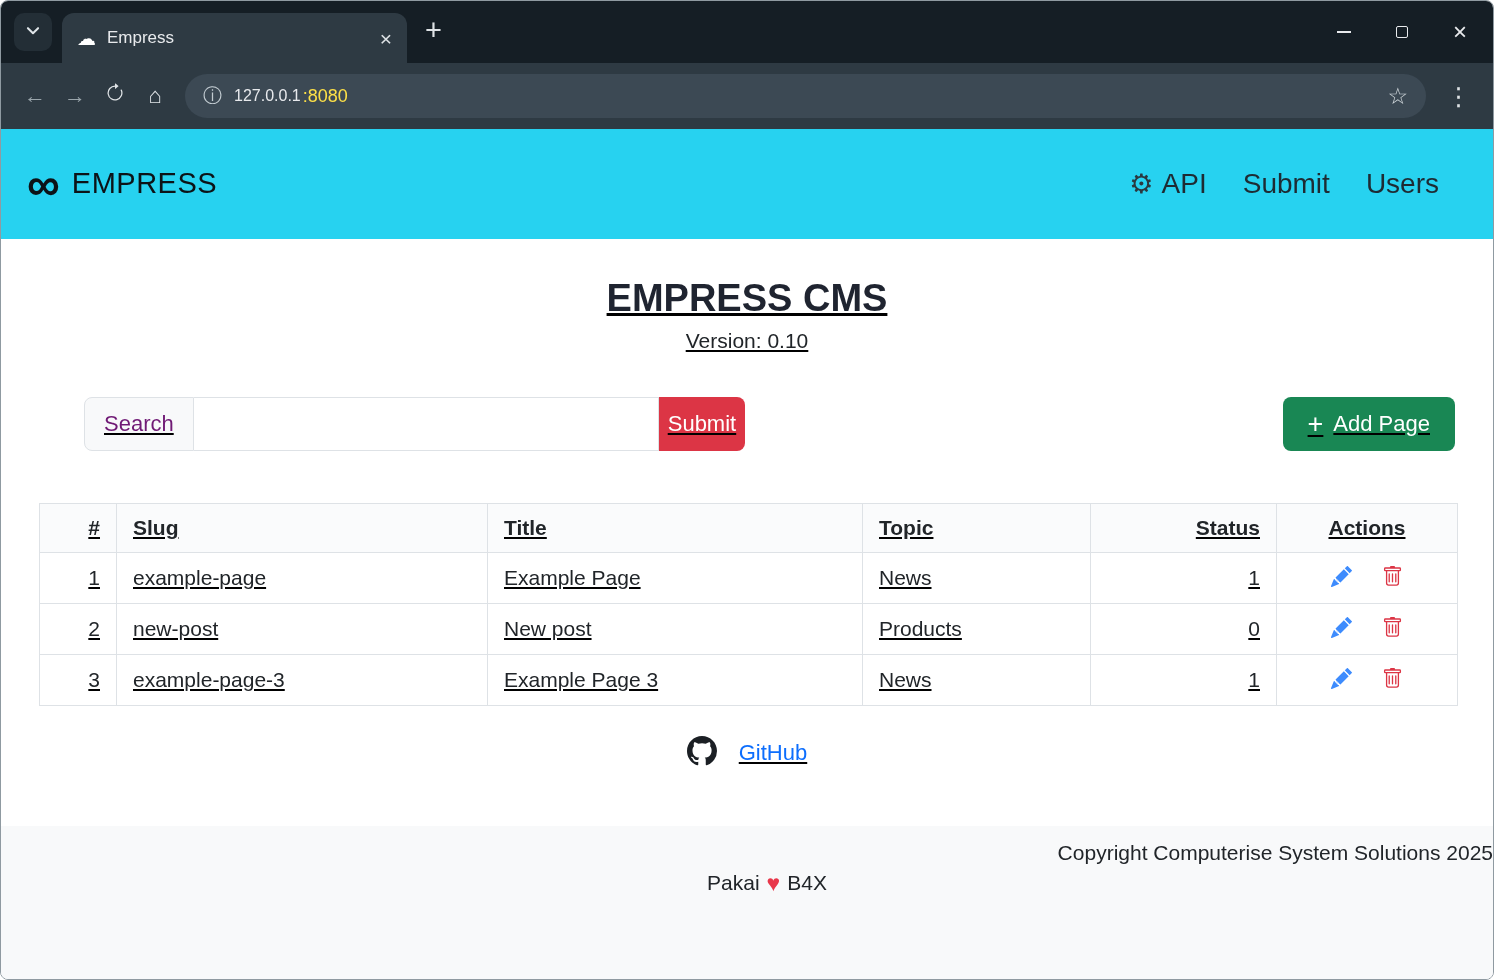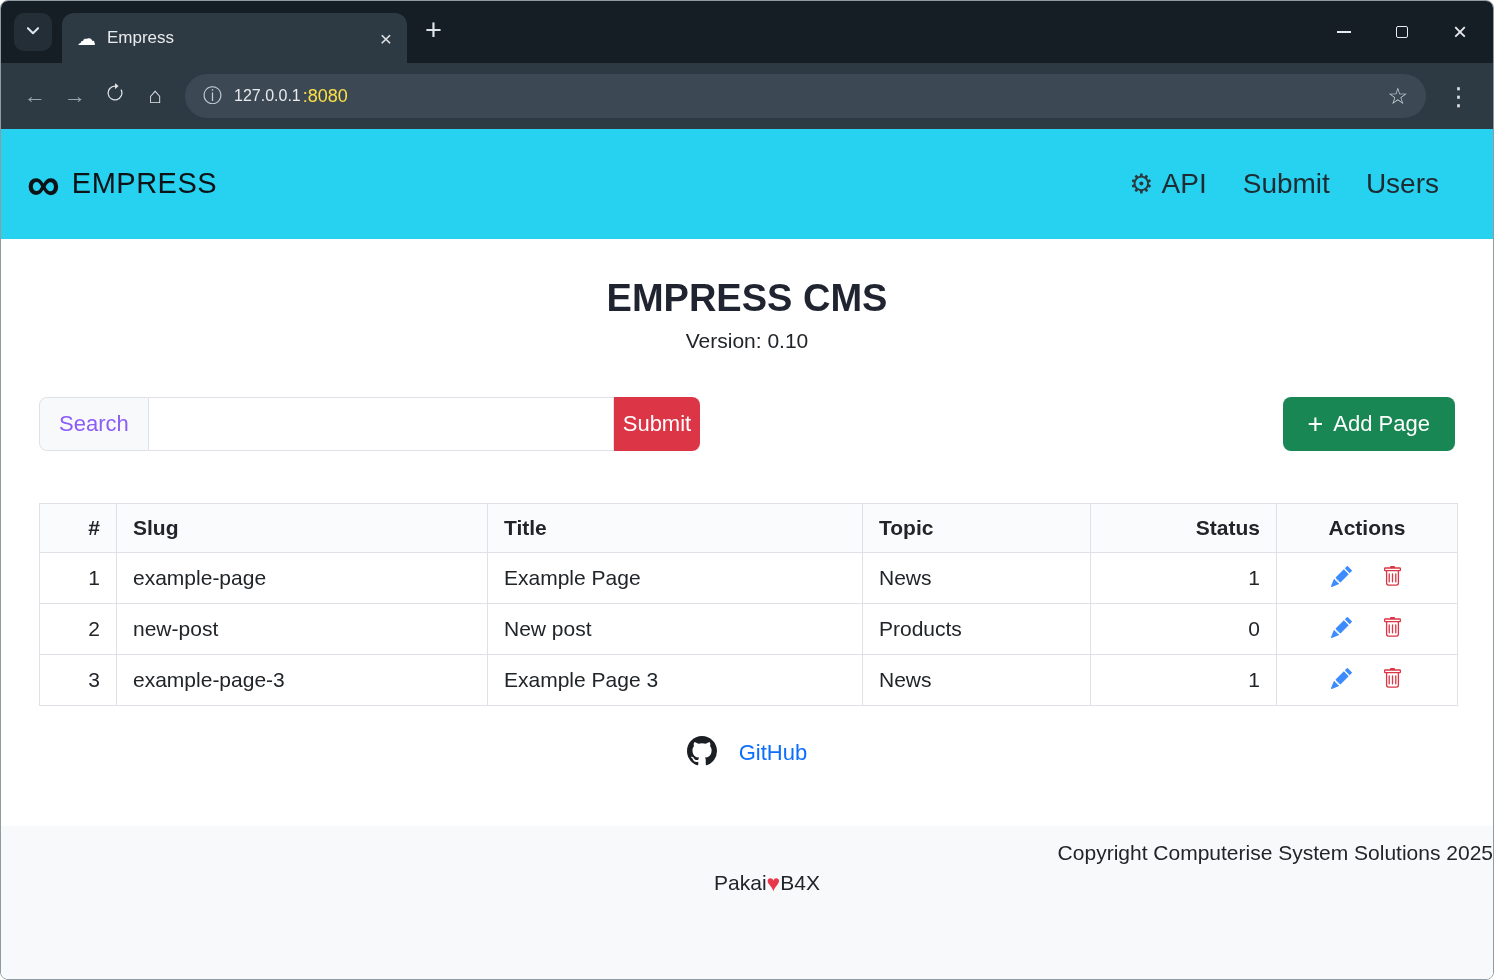--- a/index.html
+++ b/index.html
@@ -46,28 +46,28 @@
   .nav-link { display:flex; align-items:center; gap:8px; font-size:28px; color:#1e2b33; text-decoration:none; }
   .gear-glyph { font-size:27px; color:#2b3940; }
 
   
   .coffee-strip { height:68px; background:#efeff1; display:flex; align-items:center; justify-content:center;
                   flex:0 0 auto; }
   .coffee-link { display:flex; align-items:center; gap:14px; text-decoration:none; }
   .coffee-text { font-family:"DejaVu Serif", serif; font-style:italic; font-weight:bold; font-size:30px; color:#14100b; }
 
   
-  .main { height:587px; padding:0 38px; background:#fff; overflow:hidden; flex:0 0 auto; }
+  .main { height:587px; padding:0 38px; background:#fff; overflow:hidden; flex:0 0 auto;text-decoration:underline; }
   .page-title { text-align:center; font-size:38px; font-weight:bold; color:#1f2430; margin-top:38px; }
   .version { text-align:center; font-size:21px; color:#212529; margin-top:9px; }
 
   .controls-row { display:flex; align-items:center; margin-top:44px; height:54px; }
   .input-group { display:flex; height:54px; }
   .ig-label { border:1px solid #dee2e6; background:#f8f9fa; border-radius:8px 0 0 8px; display:flex;
-              align-items:center; padding:0 19px; font-size:22px; color:#8b5cf6; }
+              align-items:center; padding:0 19px; font-size:22px; color:#701a75;margin-left:45px; }
   .ig-input { border:1px solid #dee2e6; border-left:none; width:465px; font-size:20px; padding:0 14px;
               outline:none; font-family:inherit; color:#212529; }
   .ig-submit { background:var(--submit-bg,#dc3545); color:#fff; border:none; border-radius:0 8px 8px 0;
                font-size:22px; padding:0 9px; font-family:inherit; }
   .add-page { margin-left:auto; background:var(--add-page-bg,#198754); color:#fff; border:none; border-radius:8px;
               font-size:22px; padding:0 25px; height:54px; display:flex; align-items:center; gap:10px;
               font-family:inherit; }
   .plus-glyph { font-size:27px; line-height:1; }
 
   .table-wrap { margin-top:52px; }
@@ -82,21 +82,21 @@
   .icon-btn { background:none; border:none; display:inline-flex; align-items:center; }
   .icon-btn.edit { color:var(--edit-icon,#3d8bfd); }
   .icon-btn.del { color:var(--delete-icon,#dc3545); }
 
   .github-row { margin-top:30px; display:flex; align-items:center; justify-content:center; gap:22px; }
   .github-label { font-size:22px; color:var(--link-blue,#0d6efd); text-decoration:none; }
 
   
   .footer { flex:1; background:#f8f9fa; text-align:right; padding-top:15px;padding-left:40px; }
   .footer-line { font-size:21px; color:#212529; }
-  .footer-line2 { margin-top:6px; display:flex; align-items:center; justify-content:center; }
+  .footer-line2 { margin-top:6px; display:flex; align-items:center; justify-content:center; gap:7px; }
   .heart-glyph { color:var(--heart-red,#e8374a); font-size:23px; line-height:1; }
 </style>
 </head>
 <body>
 
 <div class="window" data-interactable="false">
 
   <div class="tabstrip" data-interactable="false">
     <button class="caret-btn" data-interactable="true">
       <span data-interactable="false">

